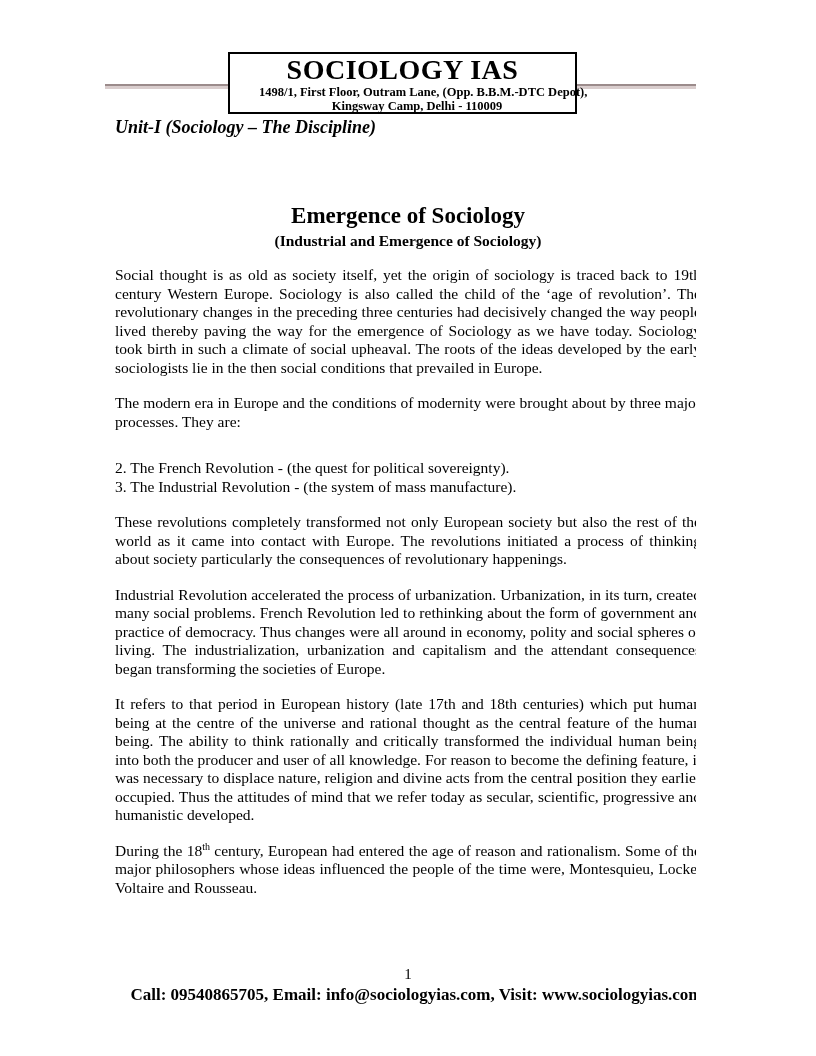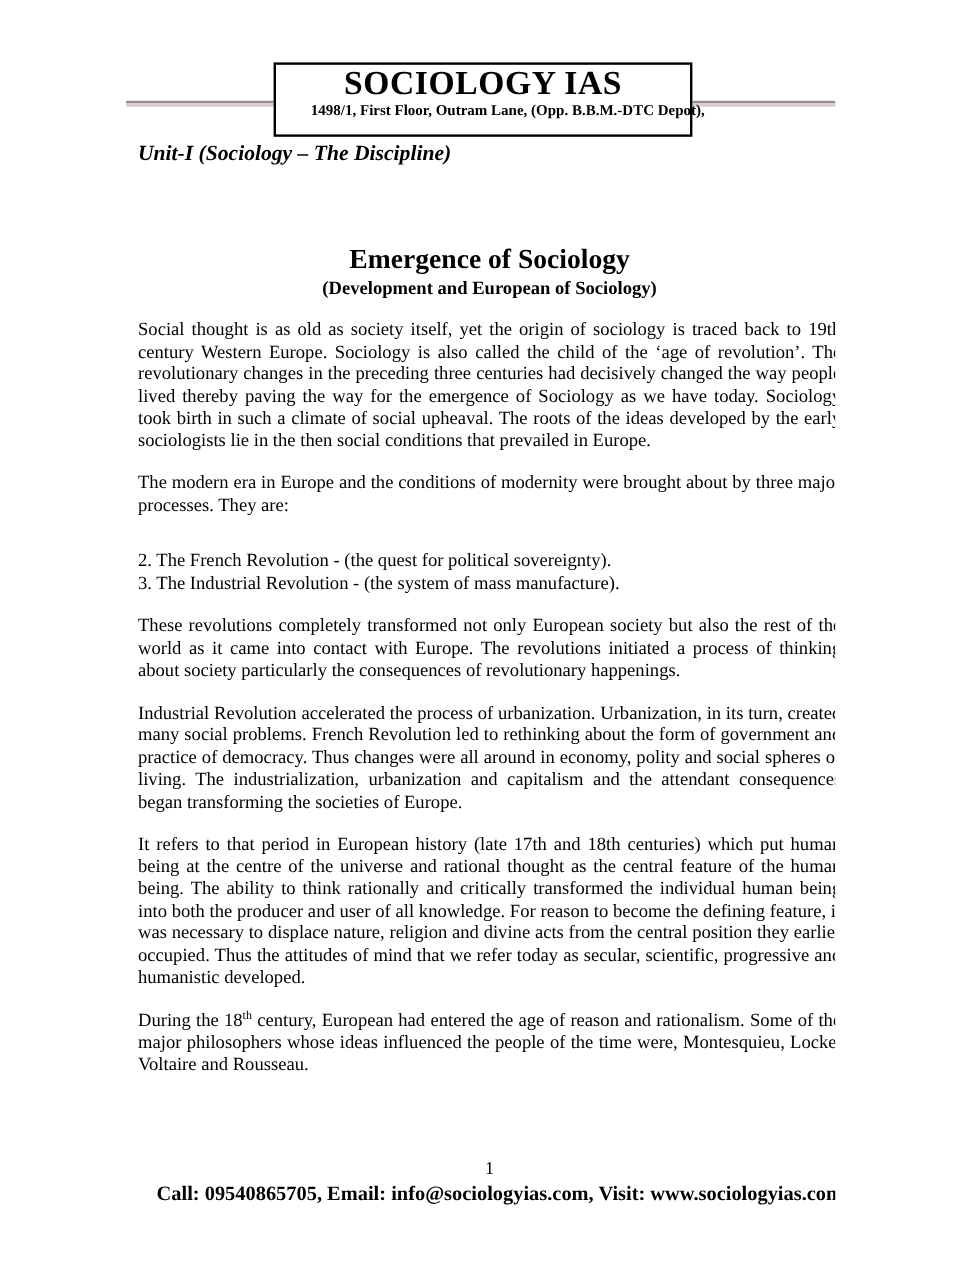--- a/index.html
+++ b/index.html
@@ -98,30 +98,31 @@
 </head>
 <body>
 
 <div class="page">
 
   <div class="rule"></div>
 
   <div class="header-box">
     <div class="institute-name">SOCIOLOGY IAS</div>
     <div class="address">1498/1, First Floor, Outram Lane, (Opp. B.B.M.-DTC Depot),</div>
+    <div class="address">Kingsway Camp, Delhi - 110009</div>
   </div>
 
   <div class="unit-label">Unit-I (Sociology – The Discipline)</div>
 
   <div class="doc-title">
     <br>
     <span>Emergence of Sociology</span>
   </div>
 
-  <div class="doc-subtitle">(Development and European of Sociology)</div>
+  <div class="doc-subtitle">(Industrial and Emergence of Sociology)</div>
 
   <div class="body-text">
     <p>Social thought is as old as society itself, yet the origin of sociology is traced back to 19th century Western Europe. Sociology is also called the child of the ‘age of revolution’. The revolutionary changes in the preceding three centuries had decisively changed the way people lived thereby paving the way for the emergence of Sociology as we have today. Sociology took birth in such a climate of social upheaval. The roots of the ideas developed by the early sociologists lie in the then social conditions that prevailed in Europe.</p>
     <p class="pre-list">The modern era in Europe and the conditions of modernity were brought about by three major processes. They are:</p>
     <div class="list">
       <p>2. The French Revolution - (the quest for political sovereignty).</p>
       <p>3. The Industrial Revolution - (the system of mass manufacture).</p>
     </div>
     <p>These revolutions completely transformed not only European society but also the rest of the world as it came into contact with Europe. The revolutions initiated a process of thinking about society particularly the consequences of revolutionary happenings.</p>
     <p>Industrial Revolution accelerated the process of urbanization. Urbanization, in its turn, created many social problems. French Revolution led to rethinking about the form of government and practice of democracy. Thus changes were all around in economy, polity and social spheres of living. The industrialization, urbanization and capitalism and the attendant consequences began transforming the societies of Europe.</p>

